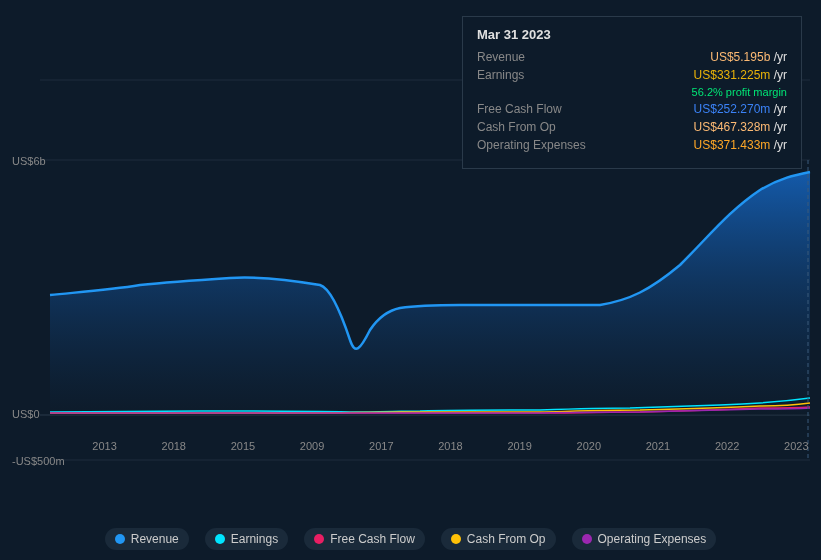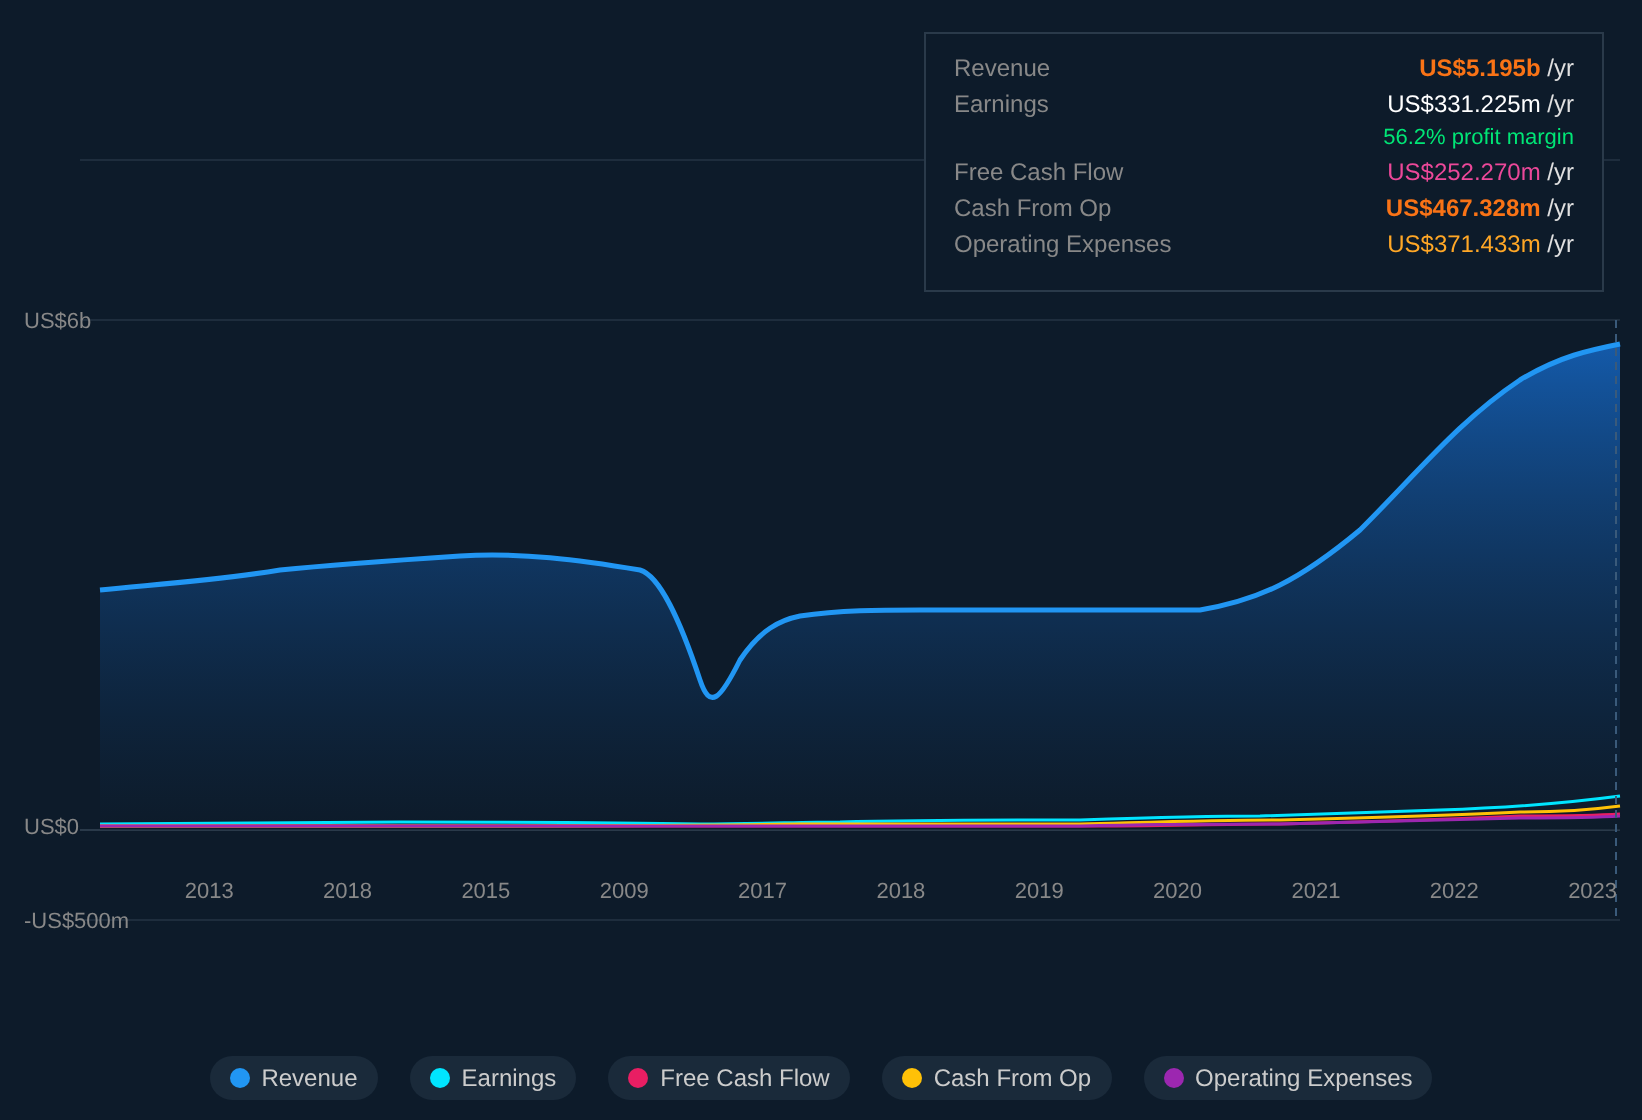--- a/index.html
+++ b/index.html
@@ -50,23 +50,23 @@
     .tooltip-label {
       color: #888;
       min-width: 120px;
     }
 
     .tooltip-value {
       color: #e0e0e0;
       text-align: right;
     }
 
-    .val-cyan { color: #f97316; font-weight: bold; }
-    .val-green { color: #ffffff; }
-    .val-teal { color: #ec4899; padding-left: 11px; }
+    .val-cyan { color: #fdba74; }
+    .val-green { color: #eab308; }
+    .val-teal { color: #3b82f6; padding-left: 11px; }
     .val-orange { color: #ffa726; }
 
     .profit-margin {
       color: #00e676;
       font-size: 11px;
       margin-left: 4px;
     }
 
     .y-axis-label {
       position: absolute;
@@ -255,20 +255,21 @@
     <span class="x-label">2018</span>
     <span class="x-label">2019</span>
     <span class="x-label">2020</span>
     <span class="x-label">2021</span>
     <span class="x-label">2022</span>
     <span class="x-label">2023</span>
   </div>
 </div>
 
 <div id="tooltip-box">
+  <div class="tooltip-title">Mar 31 2023</div>
 
   <div class="tooltip-row">
     <span class="tooltip-label">Revenue</span>
     <span class="tooltip-value">
       <span class="val-cyan">US$5.195b</span>
       <span>/yr</span>
     </span>
   </div>
 
   <div class="tooltip-row">

